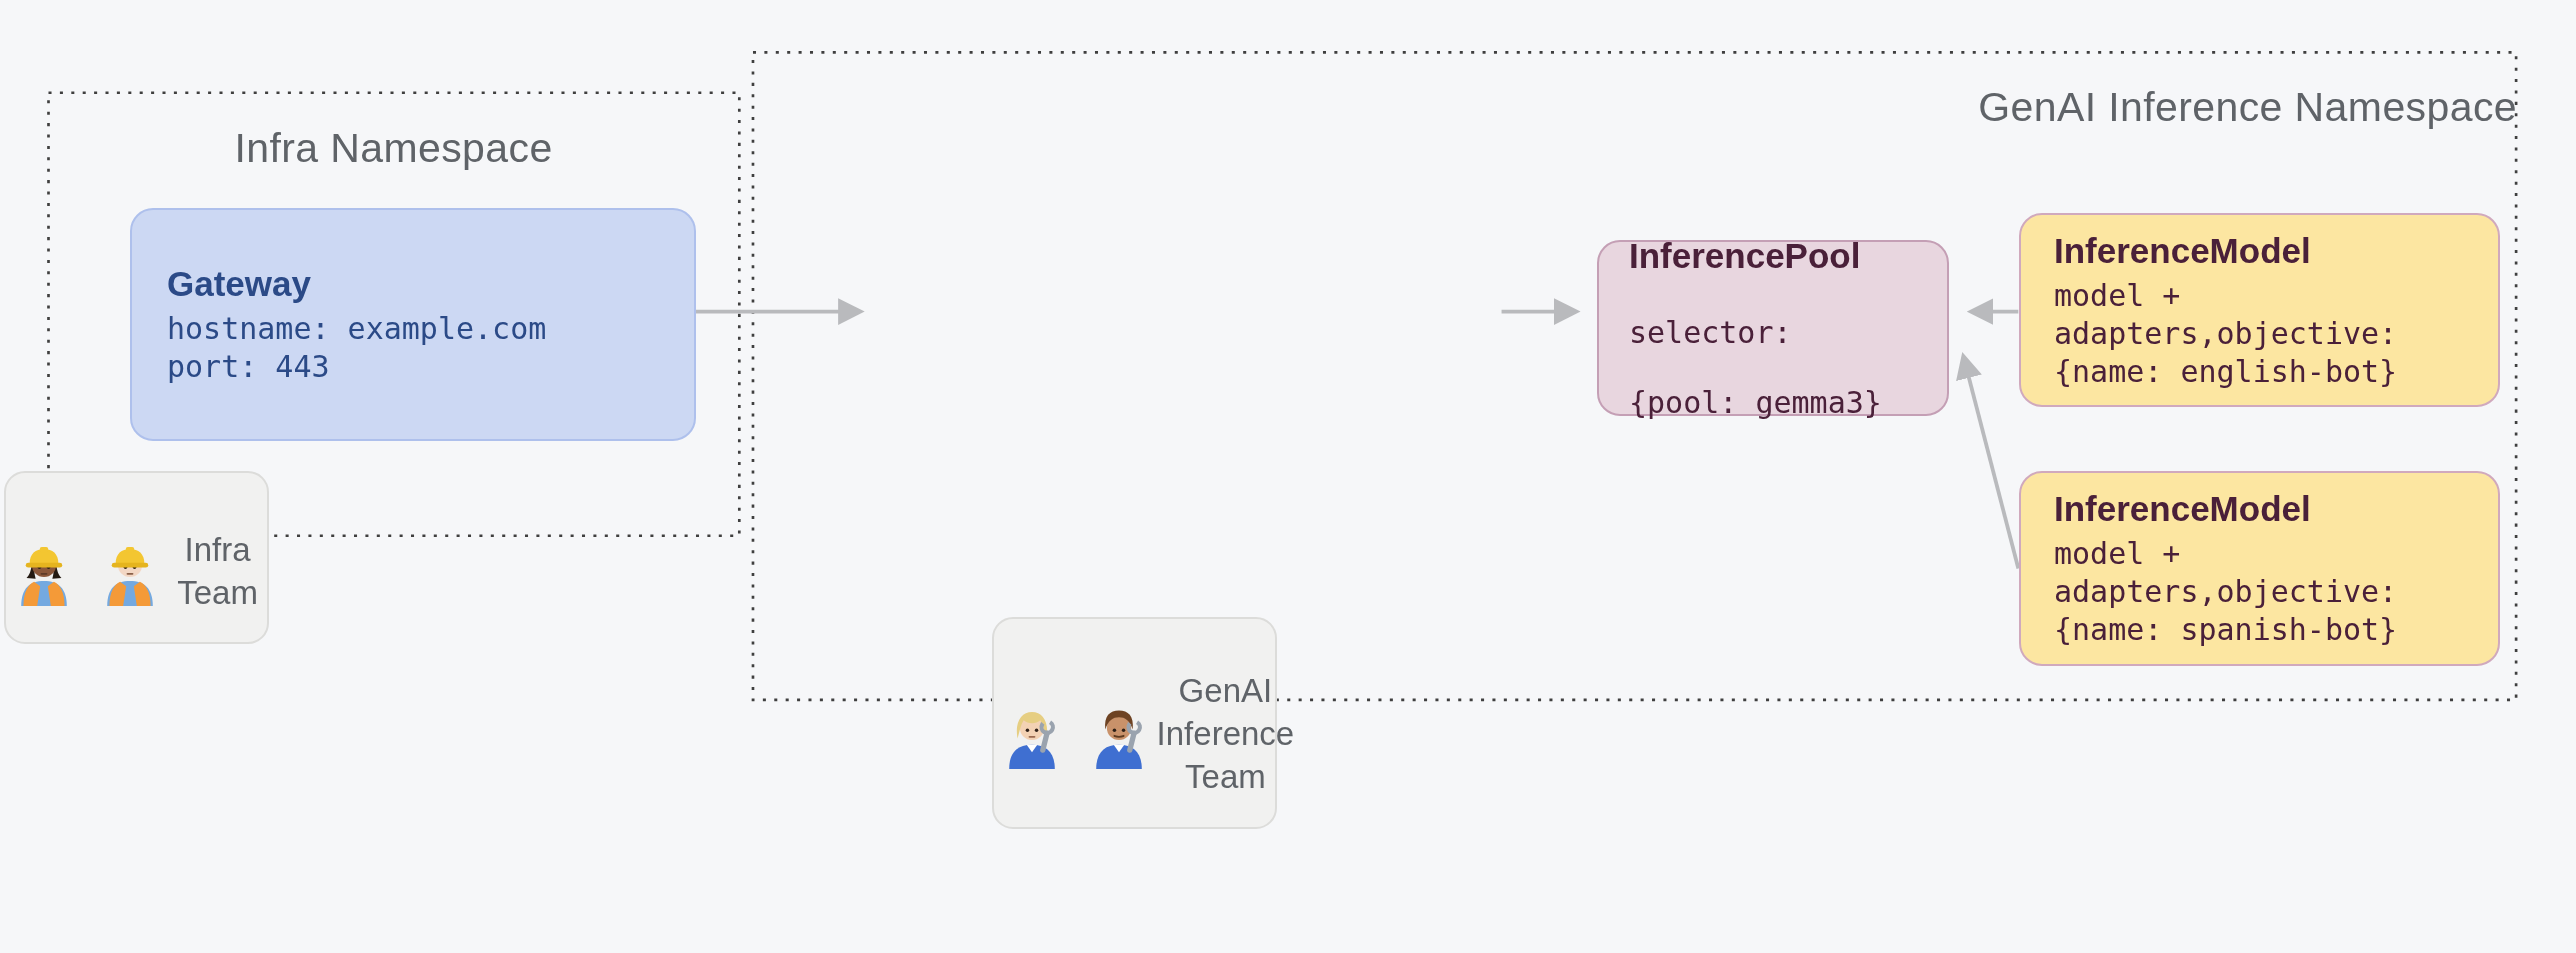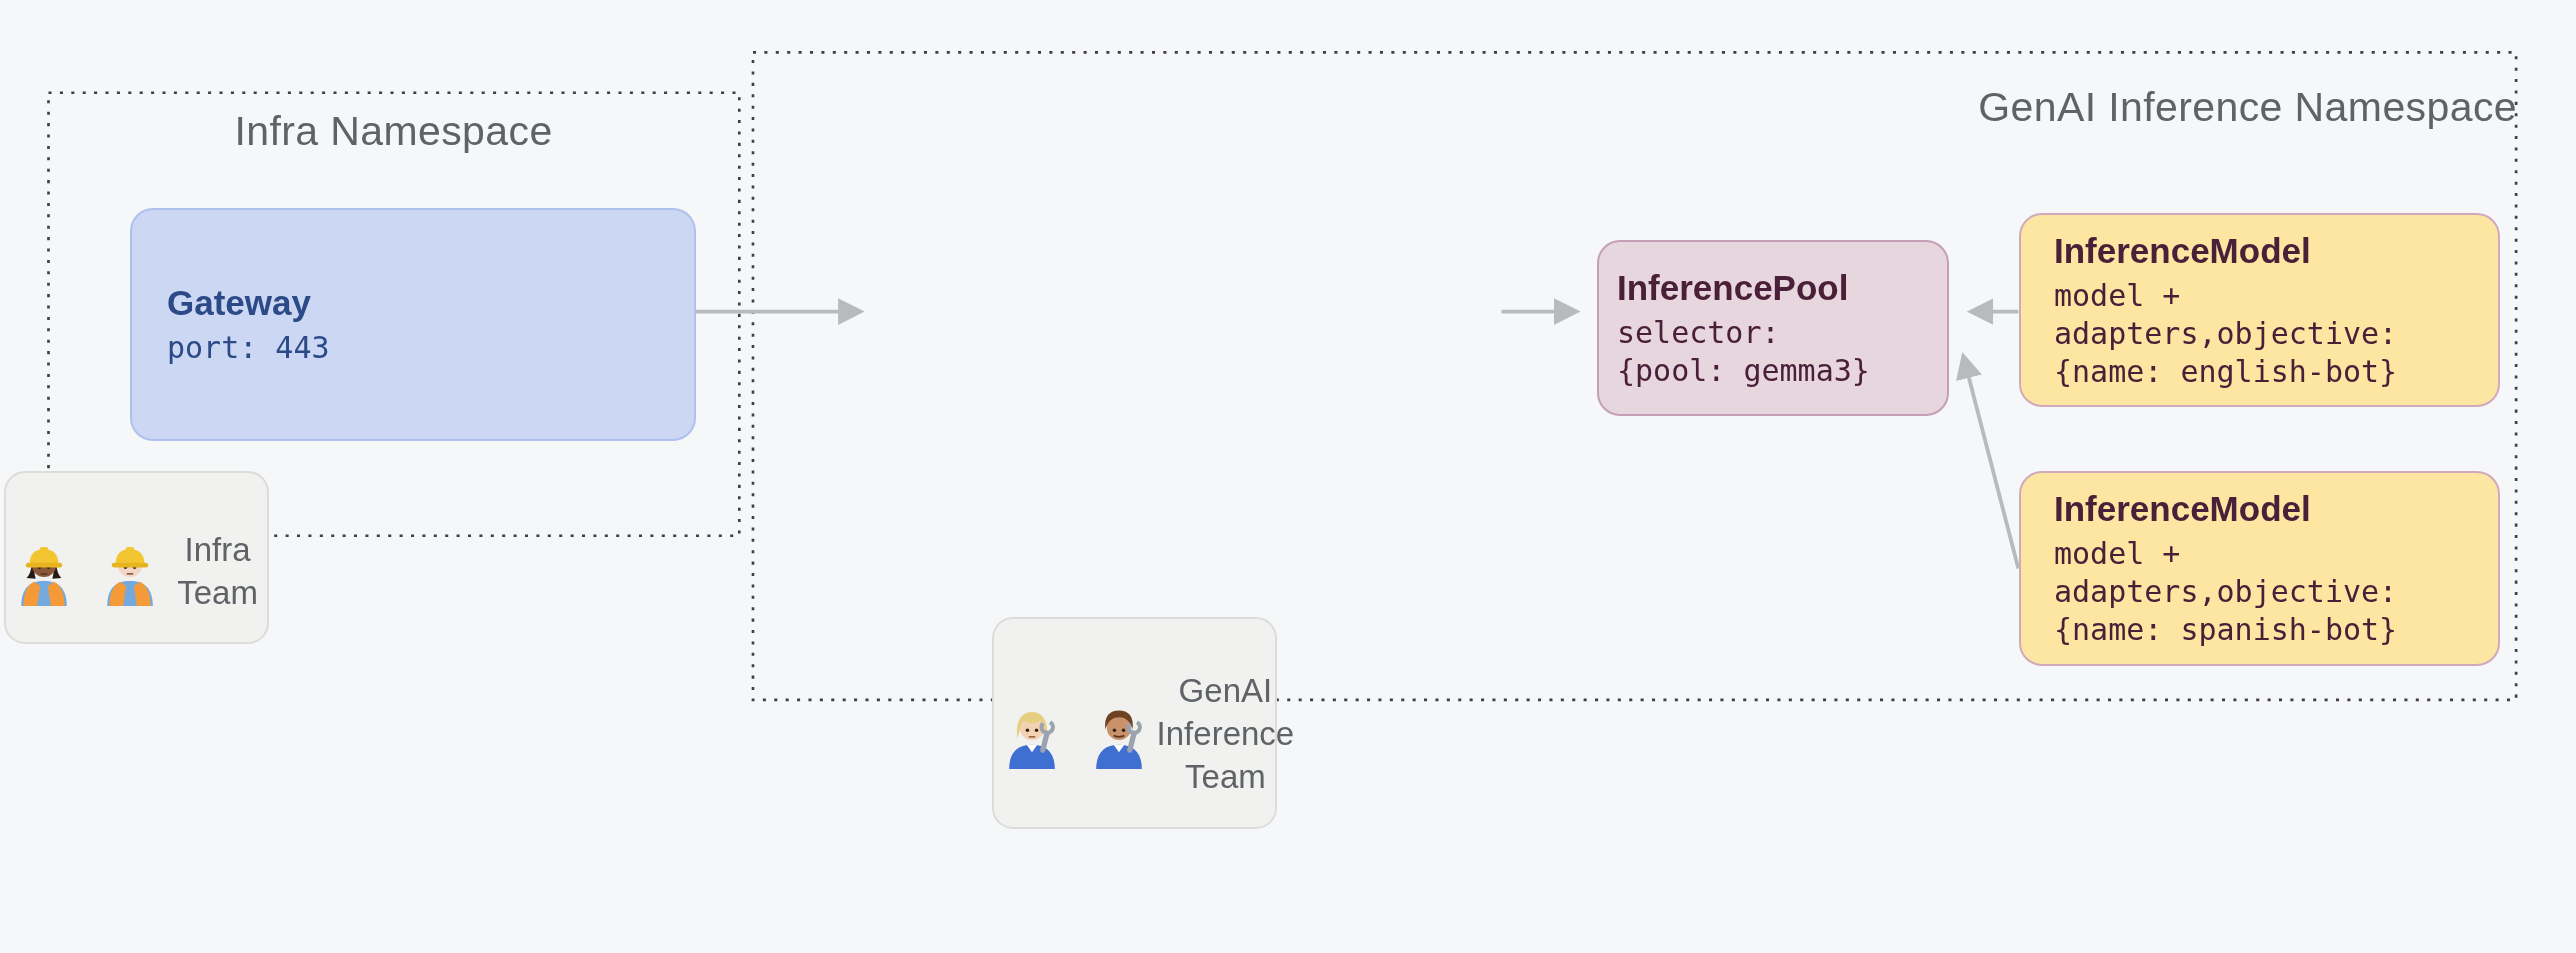--- a/index.html
+++ b/index.html
@@ -16,21 +16,21 @@
     position:absolute;box-sizing:border-box;border-radius:23px;
     display:flex;flex-direction:column;justify-content:center;
     border:2.7px solid transparent;
   }
   .node-title{font-size:35px;font-weight:700;margin-bottom:6px;line-height:41px;}
   .node-line{font-family:"DejaVu Sans Mono",monospace;font-size:30px;line-height:38px;white-space:pre;}
   .node.blue{background:#ccd8f3;border-color:#aec0ec;padding-left:35px;}
   .node.blue .node-title,.node.blue .node-line{color:#2b4a87;}
   .node.green{background:#d8e9d1;border-color:#b3cfa7;padding-left:35px;}
   .node.green .node-title,.node.green .node-line{color:#3a5728;}
-  .node.pink{background:#e8d6df;border-color:#c49fb5;padding-left:18px;}
+  .node.pink{background:#e8d6df;border-color:#c49fb5;padding-left:30px;gap:32px;}
   .node.pink .node-title,.node.pink .node-line{color:#4a2039;}
   .node.yellow{background:#fce6a1;border-color:#d0a9bd;padding-left:33px;}
   .node.yellow .node-title,.node.yellow .node-line{color:#4a2039;}
   .team{
     position:absolute;box-sizing:border-box;border-radius:21px;
     background:#f1f1f0;border:2.3px solid #dcdcda;
     display:flex;flex-direction:row;align-items:center;
   }
   .team-figures{display:flex;gap:10.6px;}
   .figure{width:76px;height:76px;}
@@ -106,25 +106,26 @@
       </marker>
     </defs>
     <rect x="63" y="122" width="909" height="583" fill="none" stroke="#3f3f3f" stroke-width="3.5" stroke-dasharray="4 11"></rect>
     <rect x="990" y="69" width="2320" height="852" fill="none" stroke="#3f3f3f" stroke-width="3.5" stroke-dasharray="4 11"></rect>
     <line x1="895" y1="410" x2="1130" y2="410" stroke="#b9babd" stroke-width="5" marker-end="url(#arrowhead)"></line>
     <line x1="1975" y1="410" x2="2072" y2="410" stroke="#b9babd" stroke-width="5" marker-end="url(#arrowhead)"></line>
     <line x1="2655" y1="410" x2="2594" y2="410" stroke="#b9babd" stroke-width="5" marker-end="url(#arrowhead)"></line>
     <line x1="2655" y1="748" x2="2583" y2="470" stroke="#b9babd" stroke-width="5" marker-end="url(#arrowhead)"></line>
   </svg>
 
-  <div class="ns-title" style="left:48px;top:108px;width:691px;">Infra Namespace</div>
+  <div class="ns-title" style="left:48px;top:125px;width:691px;">Infra Namespace</div>
   <div class="ns-title" style="left:753px;top:84px;width:1764px;text-align:right;">GenAI Inference Namespace</div>
 
   <div class="node blue" style="left:114px;top:208px;width:566px;height:233px;margin-left:16px;">
     <div class="node-title">Gateway</div>
+    <div class="node-line">hostname: example.com</div>
     <div class="node-line">port: 443</div>
   </div>
 
 
   <div class="node pink" style="left:1597px;top:240px;width:352px;height:176px;">
     <div class="node-title">InferencePool</div>
     <div class="node-line">selector:</div>
     <div class="node-line">{pool: gemma3}</div>
   </div>
 

